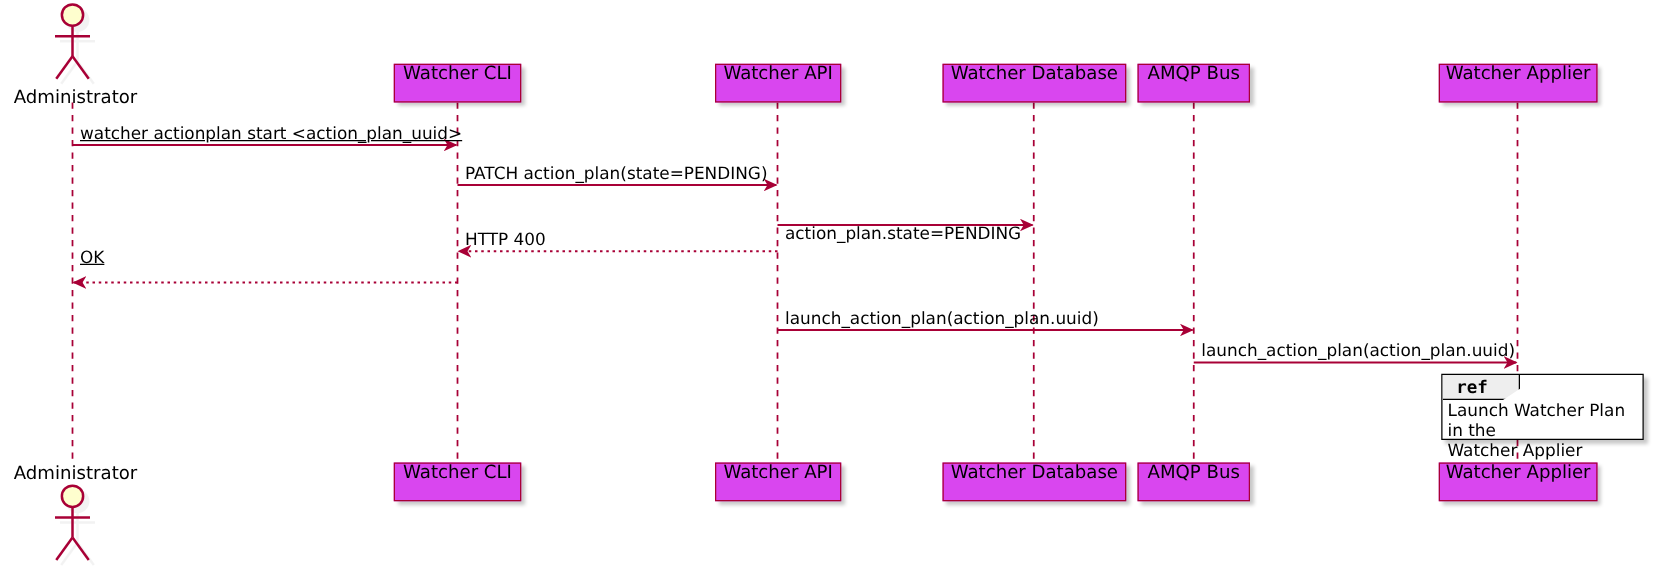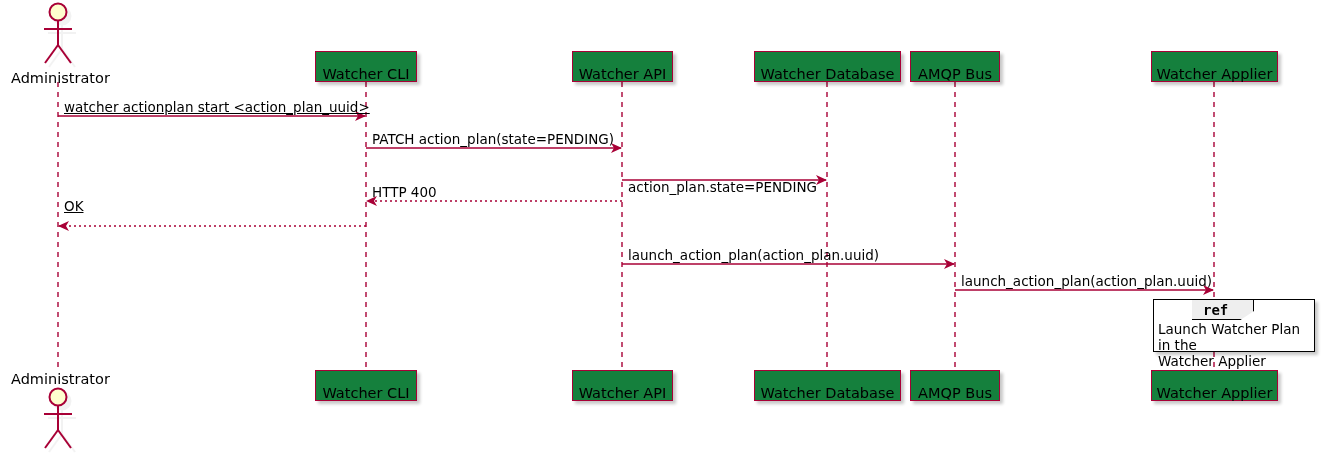--- a/index.html
+++ b/index.html
@@ -7,23 +7,23 @@
     width:1330px;height:456px;position:relative;overflow:hidden;
     font-family:"DejaVu Sans","Liberation Sans",sans-serif;
     -webkit-font-smoothing:antialiased;
   }
   #canvas{position:absolute;left:0;top:0;width:1330px;height:456px;}
   svg.layer{position:absolute;left:0;top:0;width:1330px;height:456px;overflow:visible;}
 
   
   .pbox{
     position:absolute;box-sizing:border-box;
-    background:#15803d;border:1.5px solid #A80036;
+    background:#d946ef;border:1.5px solid #A80036;
     box-shadow:3px 3px 3px rgba(0,0,0,0.22);
-    display:flex;align-items:flex-end;justify-content:center;
+    display:flex;align-items:flex-start;justify-content:center;
     color:#000;font-size:14.5px;line-height:1;white-space:nowrap;
   }
   
   .actor-label{
     position:absolute;color:#000;font-size:14.5px;white-space:nowrap;line-height:1;
   }
   
   .msg{
     position:absolute;color:#000;font-size:13.5px;white-space:nowrap;line-height:1;
   }
@@ -157,20 +157,20 @@
       <div class="msg" style="left: 372px; top: 133px;">PATCH action_plan(state=PENDING)</div>
       <div class="msg" style="left: 628px; top: 181px;">action_plan.state=PENDING</div>
       <div class="msg" style="left: 372px; top: 186px;">HTTP 400</div>
       <div class="msg" style="left: 64px; top: 200px; text-decoration: underline;">OK</div>
       <div class="msg" style="left: 628px; top: 249px;">launch_action_plan(action_plan.uuid)</div>
       <div class="msg" style="left: 961px; top: 275px;">launch_action_plan(action_plan.uuid)</div>
     </div>
 
   <div id="fragments">
       <div class="ref-box" style="left: 1153px; top: 299px; width: 162px; height: 53px;"></div>
-      <div class="ref-tab" style="left: 1192px; top: 300px; width: 62px; height: 20px; border-right: 1.5px solid rgb(0, 0, 0); border-bottom: 1.5px solid rgb(0, 0, 0); clip-path: polygon(0px 0px, 100% 0px, 100% 55%, 78% 100%, 0px 100%); padding-left: 11px;">
+      <div class="ref-tab" style="left: 1154px; top: 300px; width: 62px; height: 20px; border-right: 1.5px solid rgb(0, 0, 0); border-bottom: 1.5px solid rgb(0, 0, 0); clip-path: polygon(0px 0px, 100% 0px, 100% 55%, 78% 100%, 0px 100%); padding-left: 11px;">
         <span>ref</span>
       </div>
       <div class="ref-text" style="left: 1158px; top: 321px; width: 154px;">Launch Watcher Plan in the
 Watcher Applier</div>
     </div>
 
 </div>
 
 </body></html>

